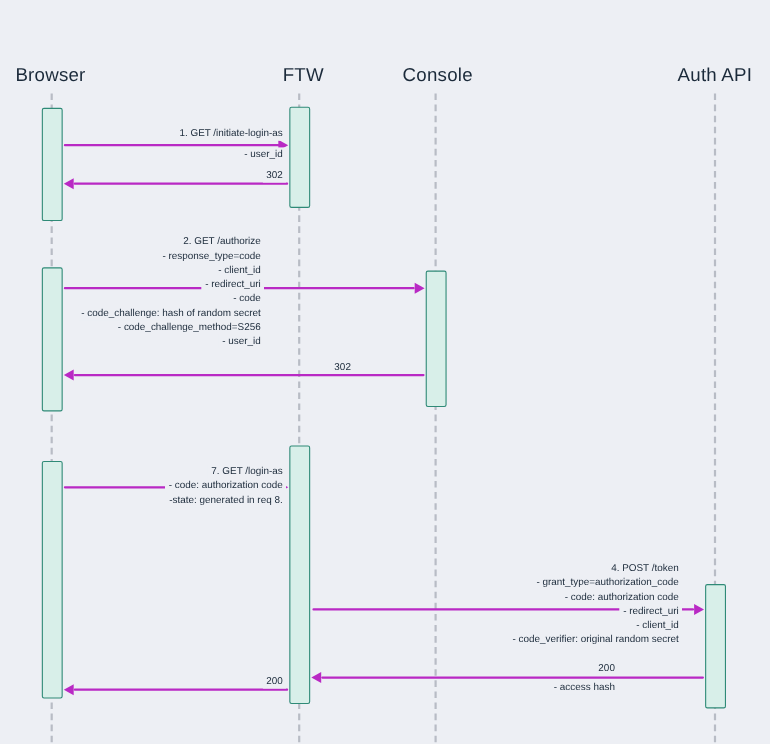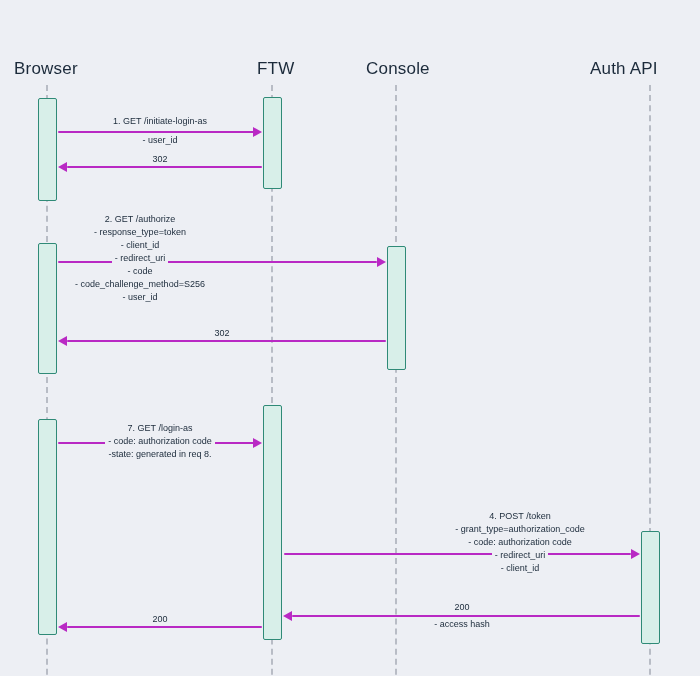--- a/index.html
+++ b/index.html
@@ -14,37 +14,37 @@
   html,body{background:var(--background);}
   body{font-family:"Liberation Sans",sans-serif;}
   .diagram{position:relative;width:700px;height:676px;background:var(--background);overflow:hidden;margin-top:43px;}
   .actor-label{position:absolute;top:16px;font-size:17px;font-weight:500;color:var(--text);letter-spacing:.2px;white-space:nowrap;}
   .lifeline{position:absolute;top:42px;height:620px;width:0;border-left:2px dashed var(--lifeline);}
   .activation{position:absolute;width:19px;background:var(--activation-fill);border:1.5px solid var(--activation-border);border-radius:2px;z-index:1;}
   .msg-line{position:absolute;height:2px;background:var(--arrow);border-radius:1px;z-index:2;}
   .head{position:absolute;width:0;height:0;border-top:5px solid transparent;border-bottom:5px solid transparent;z-index:2;}
   .head.right{border-left:9px solid var(--arrow);}
   .head.left{border-right:9px solid var(--arrow);}
-  .msg-label{position:absolute;display:flex;flex-direction:column;align-items:center;z-index:3;}
+  .msg-label{position:absolute;display:flex;flex-direction:column;align-items:flex-end;z-index:3;}
   .msg-label span{display:inline-block;background:var(--background);padding:0 3px;font-size:9px;line-height:13px;color:var(--text);white-space:nowrap;}
 </style>
 </head>
 <body>
 
 <div class="diagram">
 
   <div class="lifeline" style="left:46px"></div>
   <div class="lifeline" style="left:271px"></div>
   <div class="lifeline" style="left:395px"></div>
   <div class="lifeline" style="left:649px"></div>
 
   <div class="actor-label" style="left:14px">Browser</div>
   <div class="actor-label" style="left:257px">FTW</div>
   <div class="actor-label" style="left:366px">Console</div>
-  <div class="actor-label" style="left:590px">Auth API</div>
+  <div class="actor-label" style="left:616px">Auth API</div>
 
   <div class="activation" style="left:38px;top:55px;height:103px"></div>
   <div class="activation" style="left:263px;top:54px;height:92px"></div>
   <div class="activation" style="left:38px;top:200px;height:131px"></div>
   <div class="activation" style="left:387px;top:203px;height:124px"></div>
   <div class="activation" style="left:38px;top:376px;height:216px"></div>
   <div class="activation" style="left:263px;top:362px;height:235px"></div>
   <div class="activation" style="left:641px;top:488px;height:113px"></div>
 
   <div>
@@ -64,24 +64,25 @@
     <div class="msg-label" style="left:60px;top:110px;width:200px">
       <span>302</span>
     </div>
   </div>
 
   <div>
     <div class="msg-line" style="left:58px;top:218px;width:319px"></div>
     <div class="head right" style="left:377px;top:214px"></div>
     <div class="msg-label" style="left:40px;top:170px;width:200px">
       <span>2. GET /authorize</span>
-      <span>- response_type=token</span>
+      <span>- response_type=code</span>
       <span>- client_id</span>
       <span>- redirect_uri</span>
       <span>- code</span>
+      <span>- code_challenge: hash of random secret</span>
       <span>- code_challenge_method=S256</span>
       <span>- user_id</span>
     </div>
   </div>
 
   <div>
     <div class="head left" style="left:58px;top:293px"></div>
     <div class="msg-line" style="left:67px;top:297px;width:319px"></div>
     <div class="msg-label" style="left:122px;top:284px;width:200px">
       <span>302</span>
@@ -100,20 +101,21 @@
 
   <div>
     <div class="msg-line" style="left:284px;top:510px;width:347px"></div>
     <div class="head right" style="left:631px;top:506px"></div>
     <div class="msg-label" style="left:420px;top:467px;width:200px">
       <span>4. POST /token</span>
       <span>- grant_type=authorization_code</span>
       <span>- code: authorization code</span>
       <span>- redirect_uri</span>
       <span>- client_id</span>
+      <span>- code_verifier: original random secret</span>
     </div>
   </div>
 
   <div>
     <div class="head left" style="left:283px;top:568px"></div>
     <div class="msg-line" style="left:292px;top:572px;width:348px"></div>
     <div class="msg-label" style="left:362px;top:558px;width:200px">
       <span>200</span>
     </div>
     <div class="msg-label" style="left:362px;top:575px;width:200px">

